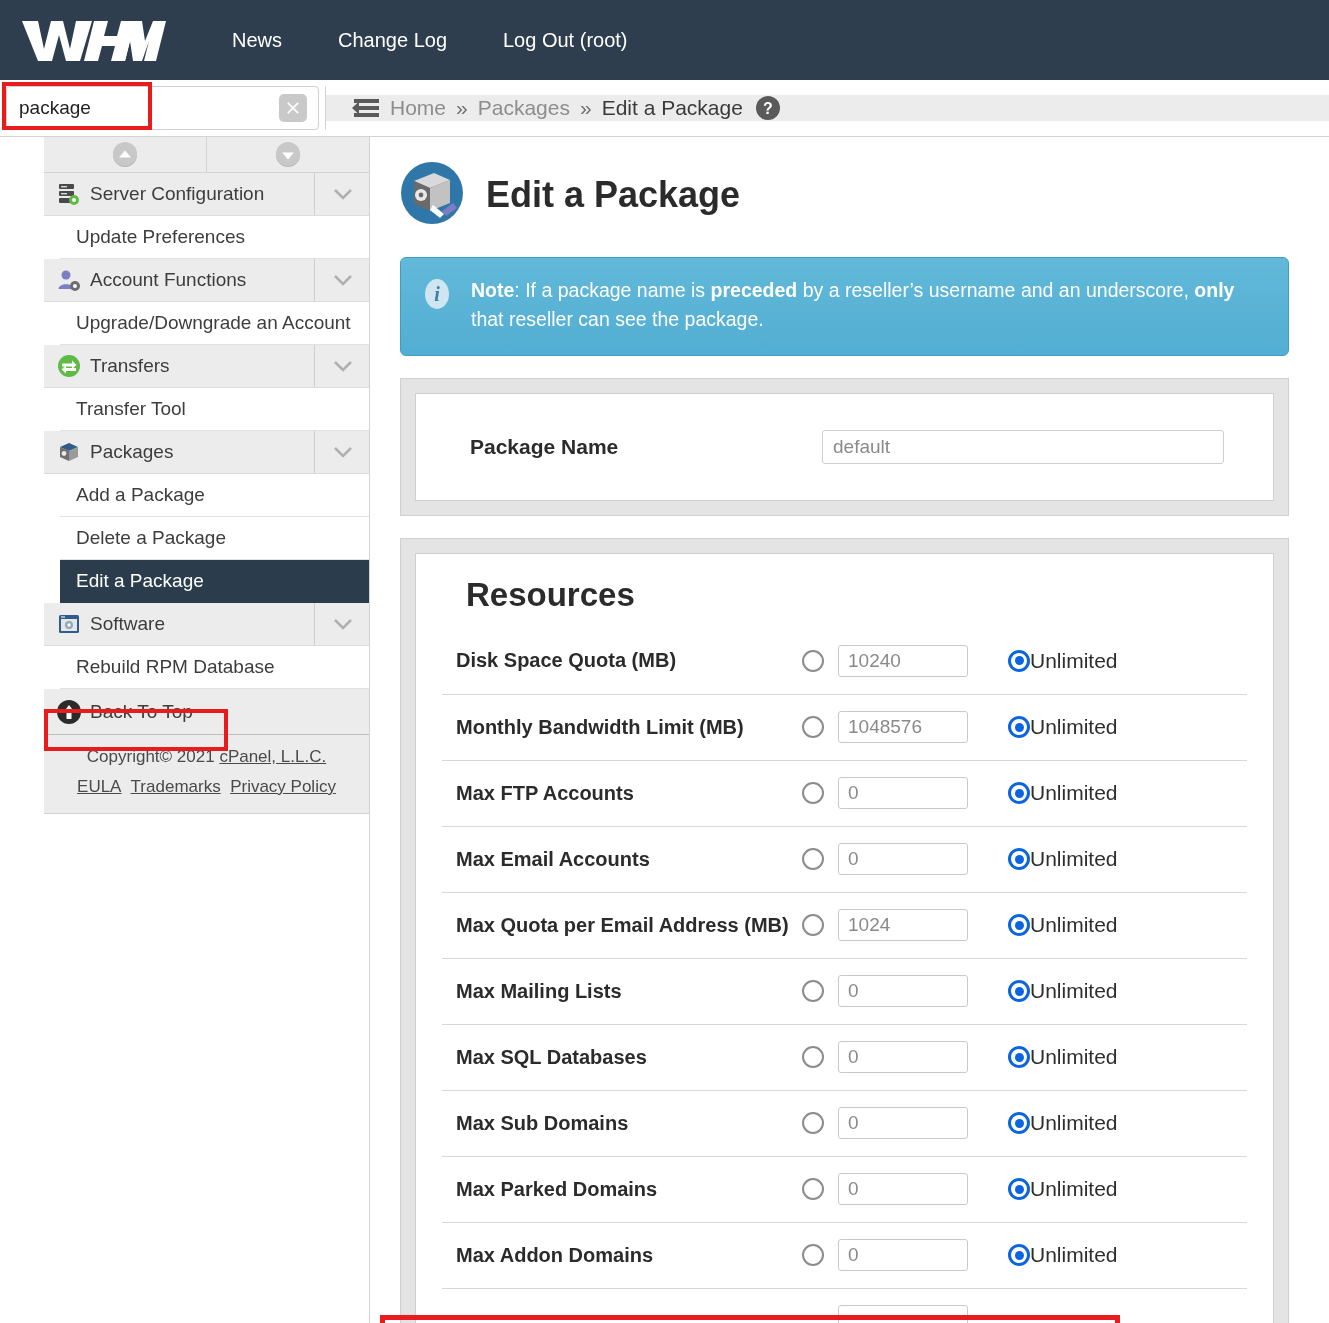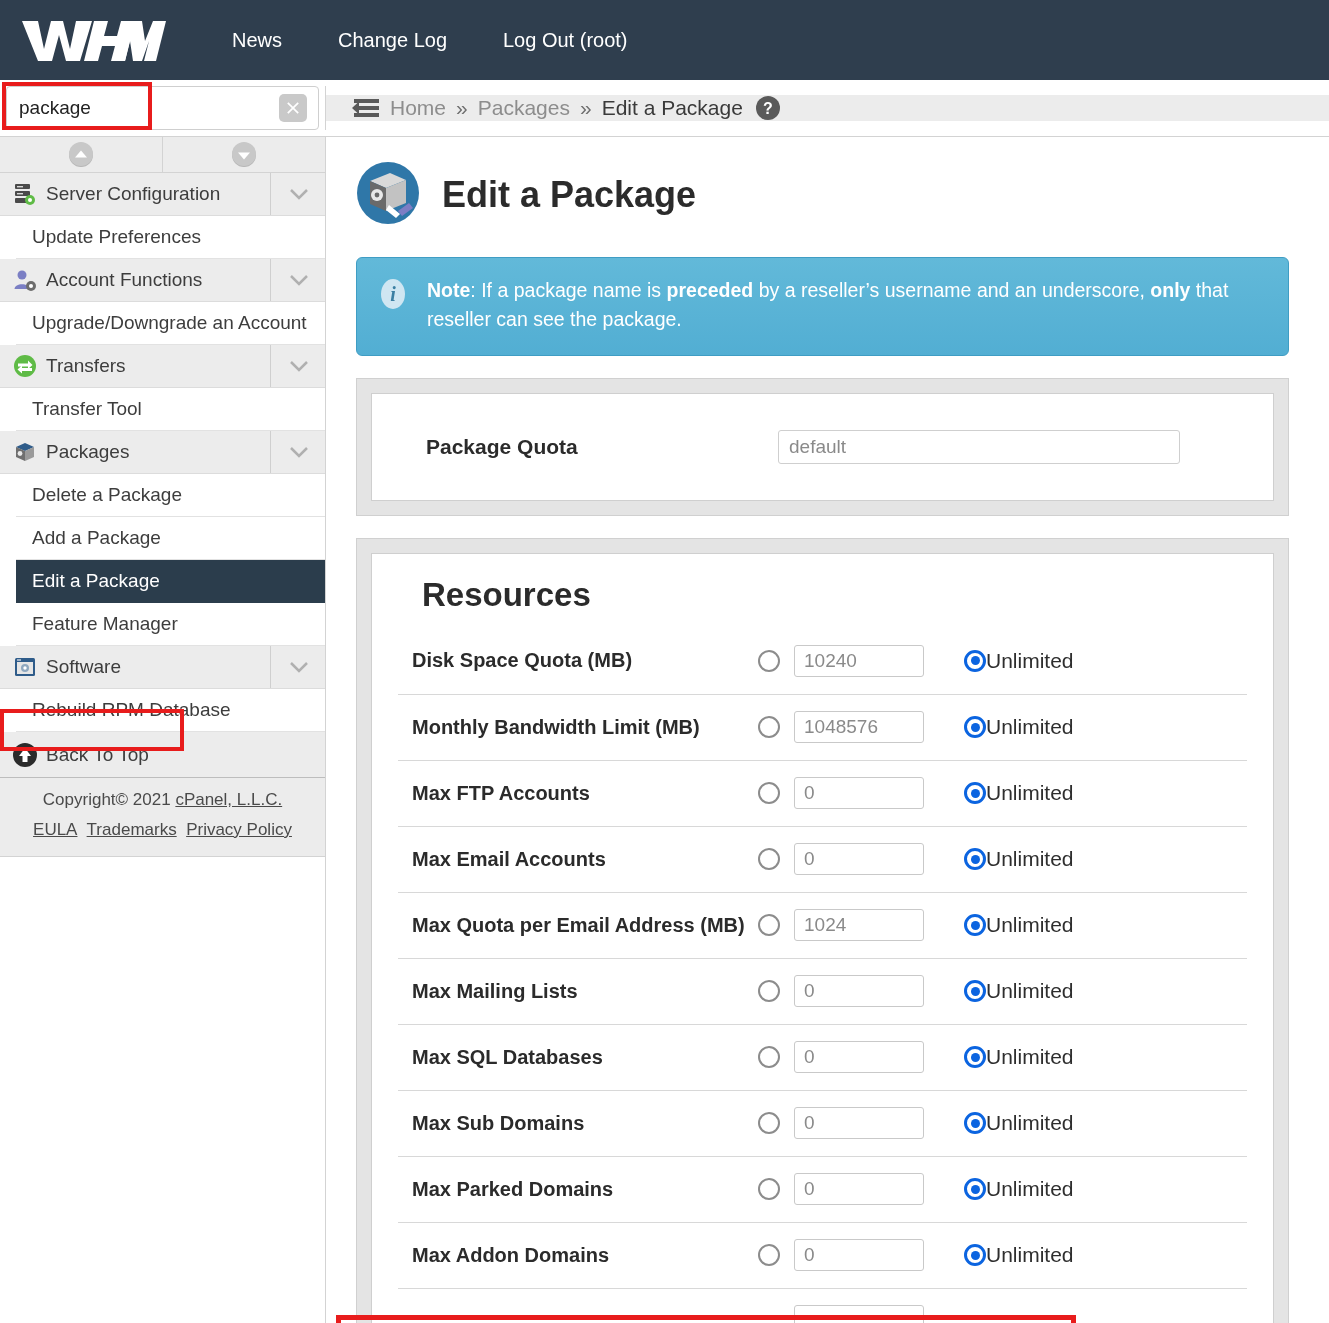--- a/index.html
+++ b/index.html
@@ -95,21 +95,21 @@
     padding-left: 20px;
     gap: 10px;
   }
   #bc-toggle { display:flex; align-items:center; cursor:pointer; }
   .bc-text { font-size: 21px; color: #8d8d8d; }
   .bc-sep  { font-size: 21px; color: #6f6f6f; }
   .bc-current { font-size: 21px; color: #3a3a3a; }
   #bc-help { display:flex; align-items:center; margin-left:2px; cursor:pointer; }
 
   
-  #body-wrap { display: flex; height: calc(1323px - 80px - 57px); }
+  #body-wrap { display: flex; height: calc(1323px - 80px - 57px); padding-left: 44px; }
 
   
   #sidebar {
     width: 326px;
     border-right: 1px solid #d3d3d3;
     background: #ffffff;
     position: relative;
     flex: none;
   }
   #updown {
@@ -471,30 +471,27 @@
         </svg>
       </span>
       <span class="g-label">Packages</span>
       <span class="g-chev">
         <svg width="20" height="14" viewBox="0 0 20 14">
             <path d="M2 3 L10 11 L18 3" stroke="#b0b0b0" stroke-width="2.5" fill="none"></path>
           </svg>
       </span>
     </div>
     <div class="nav-item">
+      <span>Add a Package</span>
+    </div>
+    <div class="nav-item">
       <span>Delete a Package</span>
-    </div>
-    <div class="nav-item">
-      <span>Add a Package</span>
     </div>
     <div class="nav-item active">
       <span>Edit a Package</span>
-    </div>
-    <div class="nav-item">
-      <span>Feature Manager</span>
     </div>
 
     <div class="nav-group">
       <span class="g-icon">
         <svg width="24" height="24" viewBox="0 0 24 24">
           <rect x="2" y="3" width="20" height="18" rx="1.5" fill="#2f5c8a"></rect>
           <rect x="4" y="7" width="16" height="12" fill="#e6e6e6"></rect>
           <circle cx="12" cy="13" r="4" fill="#8fa8bf"></circle>
           <circle cx="12" cy="13" r="1.7" fill="#ffffff"></circle>
           <rect x="4" y="4.3" width="4" height="1.4" fill="#cfd8e2"></rect>
@@ -559,21 +556,21 @@
           <ellipse cx="18" cy="18" rx="12" ry="15" fill="#cfe6f2"></ellipse>
           <text x="18" y="25" font-size="20" font-style="italic" font-family="Liberation Serif, serif" font-weight="bold" fill="#3b7fa3" text-anchor="middle">i</text>
         </svg>
       </span>
       <span class="note-text"><span>Note</span><span class="reg">: If a package name is </span><span>preceded</span><span class="reg"> by a reseller’s username and an underscore, </span><span>only</span><span class="reg"> that reseller can see the package.</span></span>
     </div>
 
     <div class="panel">
       <div class="panel-inner">
         <div class="pkgname-row">
-          <span class="pkgname-label">Package Quota</span>
+          <span class="pkgname-label">Package Name</span>
           <input class="pkgname-input" type="text" value="default" style="">
         </div>
       </div>
     </div>
 
     <div class="panel">
       <div class="panel-inner">
         <div id="resources-title">Resources</div>
         <div id="res-rows">
             <div class="res-row">

